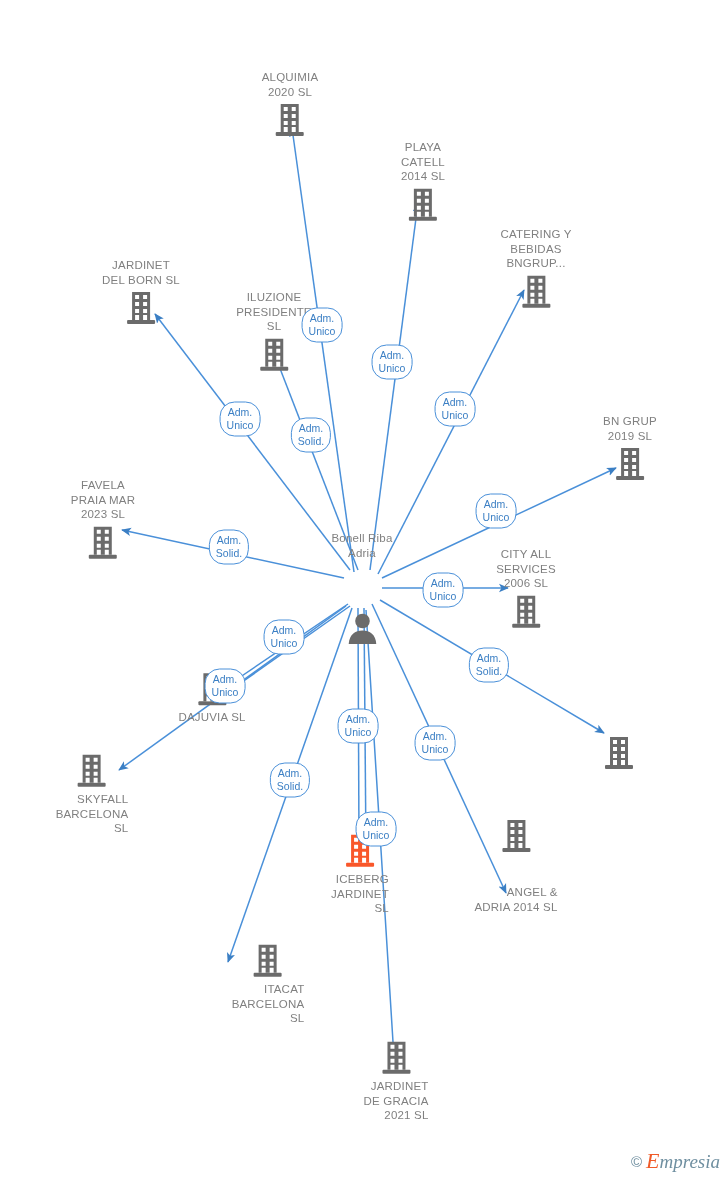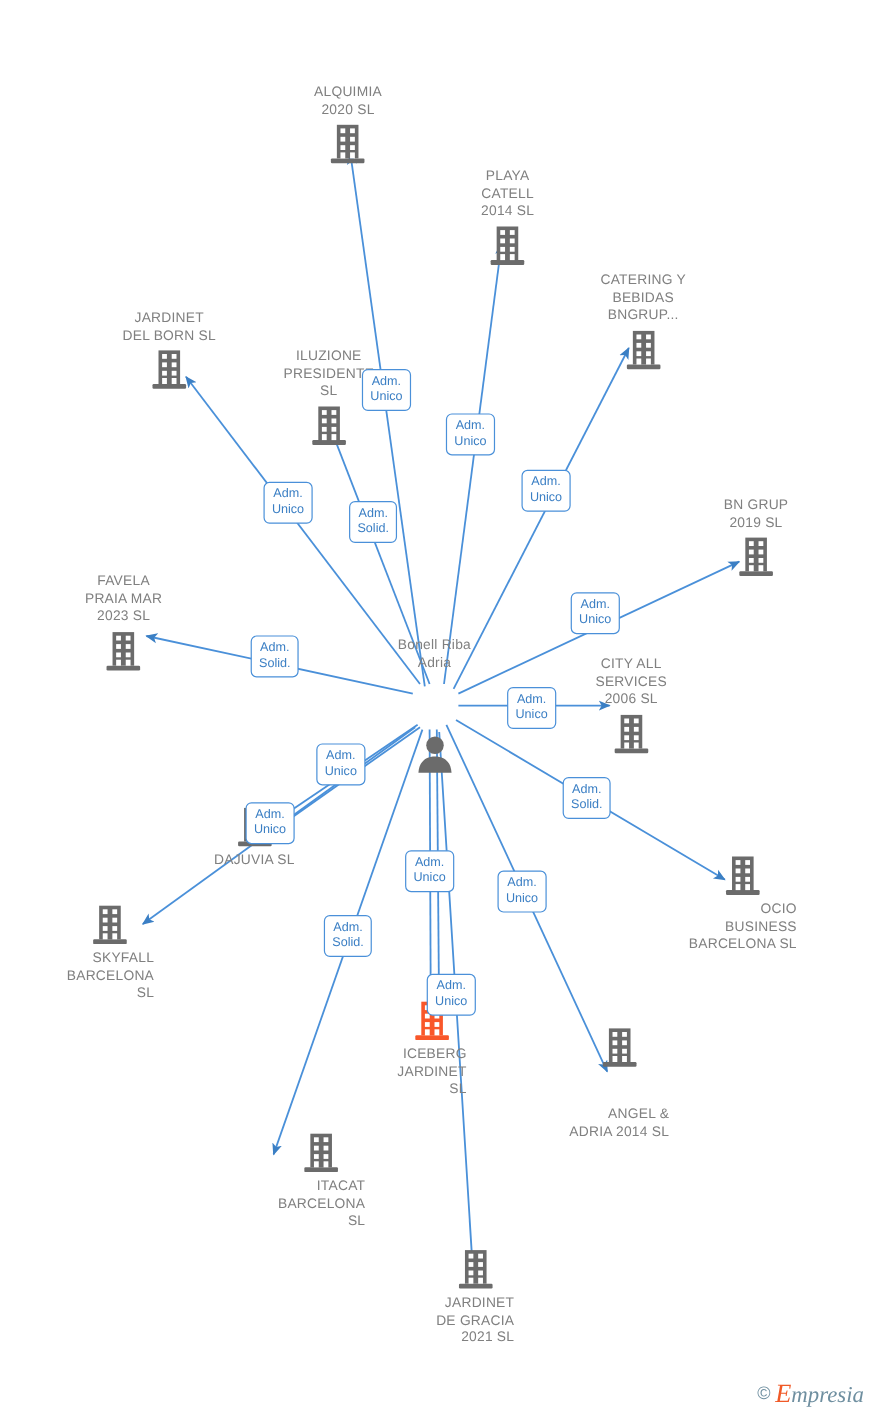--- a/index.html
+++ b/index.html
@@ -54,21 +54,21 @@
     height: 36px;
     display: block;
   }
   .person-icon { width: 34px; height: 34px; }
 
   .edge-label {
     position: absolute;
     transform: translate(-50%, -50%);
     background: #ffffff;
     border: 1.4px solid #4a90d9;
-    border-radius: 5px;
+    border-radius: 15px;
     color: #3b7fc4;
     font-size: 10.5px;
     line-height: 13px;
     padding: 3px 6px 4px 6px;
     text-align: center;
     white-space: pre-line;
     cursor: pointer;
     user-select: none;
     box-sizing: border-box;
   }
@@ -316,23 +316,20 @@
             <rect x="10" y="5" width="4" height="4" fill="#ffffff"></rect>
             <rect x="18" y="5" width="4" height="4" fill="#ffffff"></rect>
             <rect x="10" y="12" width="4" height="4" fill="#ffffff"></rect>
             <rect x="18" y="12" width="4" height="4" fill="#ffffff"></rect>
             <rect x="10" y="19" width="4" height="4" fill="#ffffff"></rect>
             <rect x="18" y="19" width="4" height="4" fill="#ffffff"></rect>
             <rect x="18" y="25" width="4" height="5" fill="#ffffff"></rect>
             <rect x="10" y="25" width="4" height="5" fill="#ffffff"></rect>
           </svg>
         </div>
-        <div class="node-label below">OCIO
-BUSINESS
-BARCELONA SL</div>
       </div>
       <div class="node" style="left: 92px; top: 794px;">
         <div>
           <svg class="node-icon" viewBox="0 0 32 36">
             <rect x="7" y="2" width="18" height="28" fill="#6b6b6b"></rect>
             <rect x="2" y="30" width="28" height="4" rx="1" fill="#6b6b6b"></rect>
             <rect x="10" y="5" width="4" height="4" fill="#ffffff"></rect>
             <rect x="18" y="5" width="4" height="4" fill="#ffffff"></rect>
             <rect x="10" y="12" width="4" height="4" fill="#ffffff"></rect>
             <rect x="18" y="12" width="4" height="4" fill="#ffffff"></rect>
@@ -358,21 +355,21 @@
             <rect x="10" y="19" width="4" height="4" fill="#ffffff"></rect>
             <rect x="18" y="19" width="4" height="4" fill="#ffffff"></rect>
             <rect x="18" y="25" width="4" height="5" fill="#ffffff"></rect>
             <rect x="10" y="25" width="4" height="5" fill="#ffffff"></rect>
           </svg>
         </div>
         <div class="node-label below">ICEBERG
 JARDINET
 SL</div>
       </div>
-      <div class="node" style="left: 516px; top: 903px; gap: 28px;">
+      <div class="node" style="left: 516px; top: 866px; gap: 28px;">
         <div>
           <svg class="node-icon" viewBox="0 0 32 36">
             <rect x="7" y="2" width="18" height="28" fill="#6b6b6b"></rect>
             <rect x="2" y="30" width="28" height="4" rx="1" fill="#6b6b6b"></rect>
             <rect x="10" y="5" width="4" height="4" fill="#ffffff"></rect>
             <rect x="18" y="5" width="4" height="4" fill="#ffffff"></rect>
             <rect x="10" y="12" width="4" height="4" fill="#ffffff"></rect>
             <rect x="18" y="12" width="4" height="4" fill="#ffffff"></rect>
             <rect x="10" y="19" width="4" height="4" fill="#ffffff"></rect>
             <rect x="18" y="19" width="4" height="4" fill="#ffffff"></rect>

